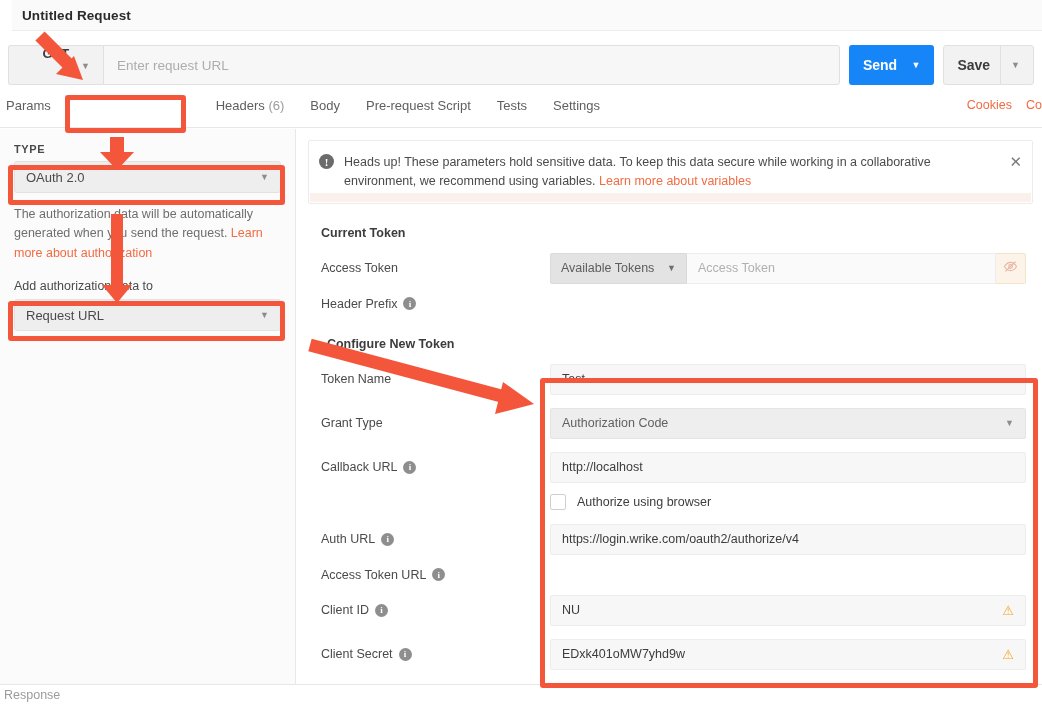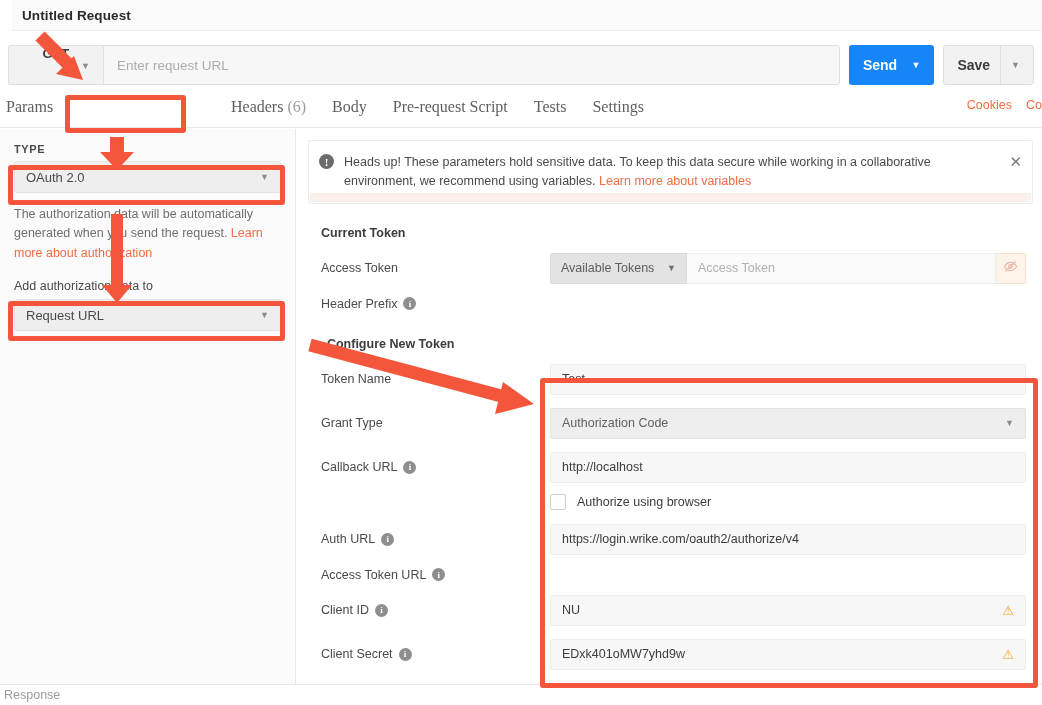--- a/index.html
+++ b/index.html
@@ -63,21 +63,21 @@
     font-size: 14px; color: #3c3c3c; font-weight: bold;
   }
   .save-sep { width: 1px; height: 40px; background: #e0e0e0; margin: 0 0 0 10px; }
   .save-caret { font-size: 9px; color: #8c8c8c; padding-left: 10px; }
 
   
   .tabbar {
     position: absolute; left: 0; top: 98px; width: 1042px; height: 30px;
     display: flex; align-items: flex-start; border-bottom: 1px solid #e8e8e8;
   }
-  .tab { font-size: 16px; color: #5f5f5f; padding: 0 0 8px 0; margin-right: 26px; white-space: nowrap; font-family: Liberation Serif, serif; }
+  .tab { font-size: 13px; color: #5f5f5f; padding: 0 0 8px 0; margin-right: 26px; white-space: nowrap; }
   .tab:first-child { margin-left: 6px; }
   .tab.active { color: #4c1d95; font-weight: normal; margin-top: 48px; }
   .tab .dot {
     display: inline-block; width: 7px; height: 7px; border-radius: 50%;
     background: #2e7d32; margin-left: 6px; vertical-align: 1px;
   }
   .tab .count { color: #9b9b9b; }
   .tabbar-right { margin-left: auto; display: flex; align-items: center; padding-bottom: 8px; }
   .link-orange { font-size: 12.5px; color: #f26b43; margin-left: 14px; white-space: nowrap; }
 

